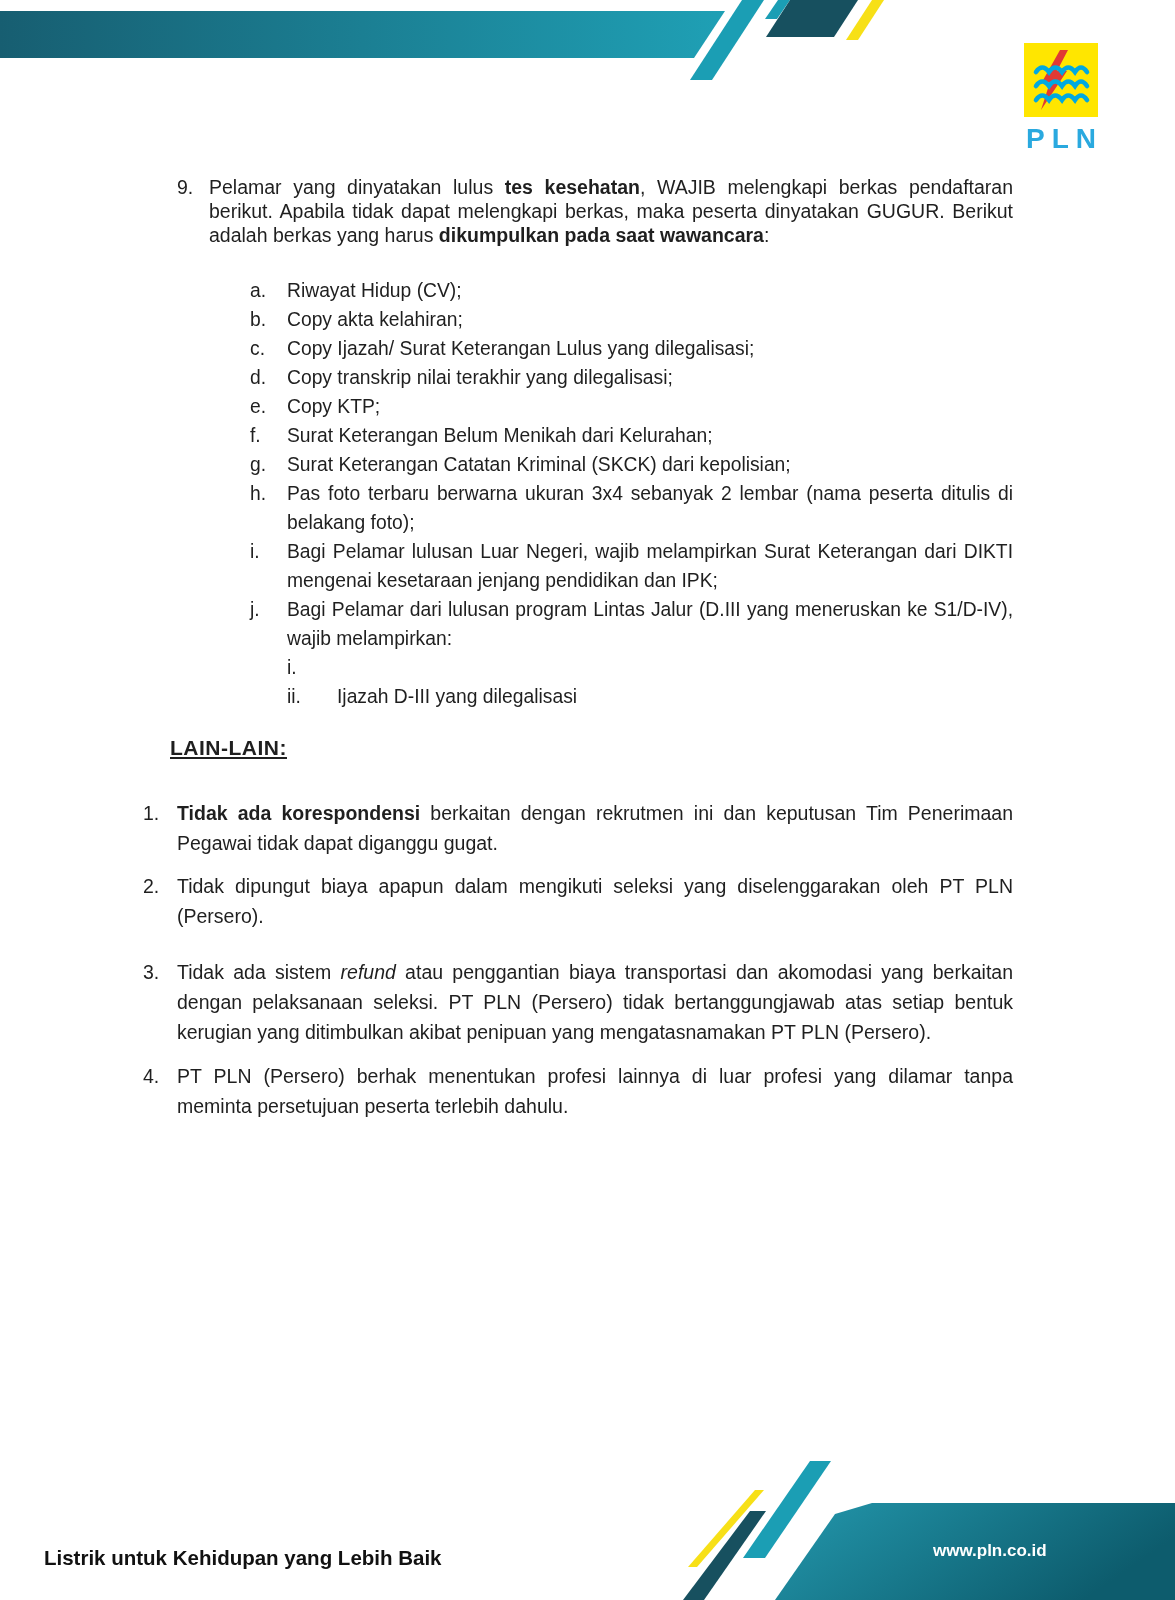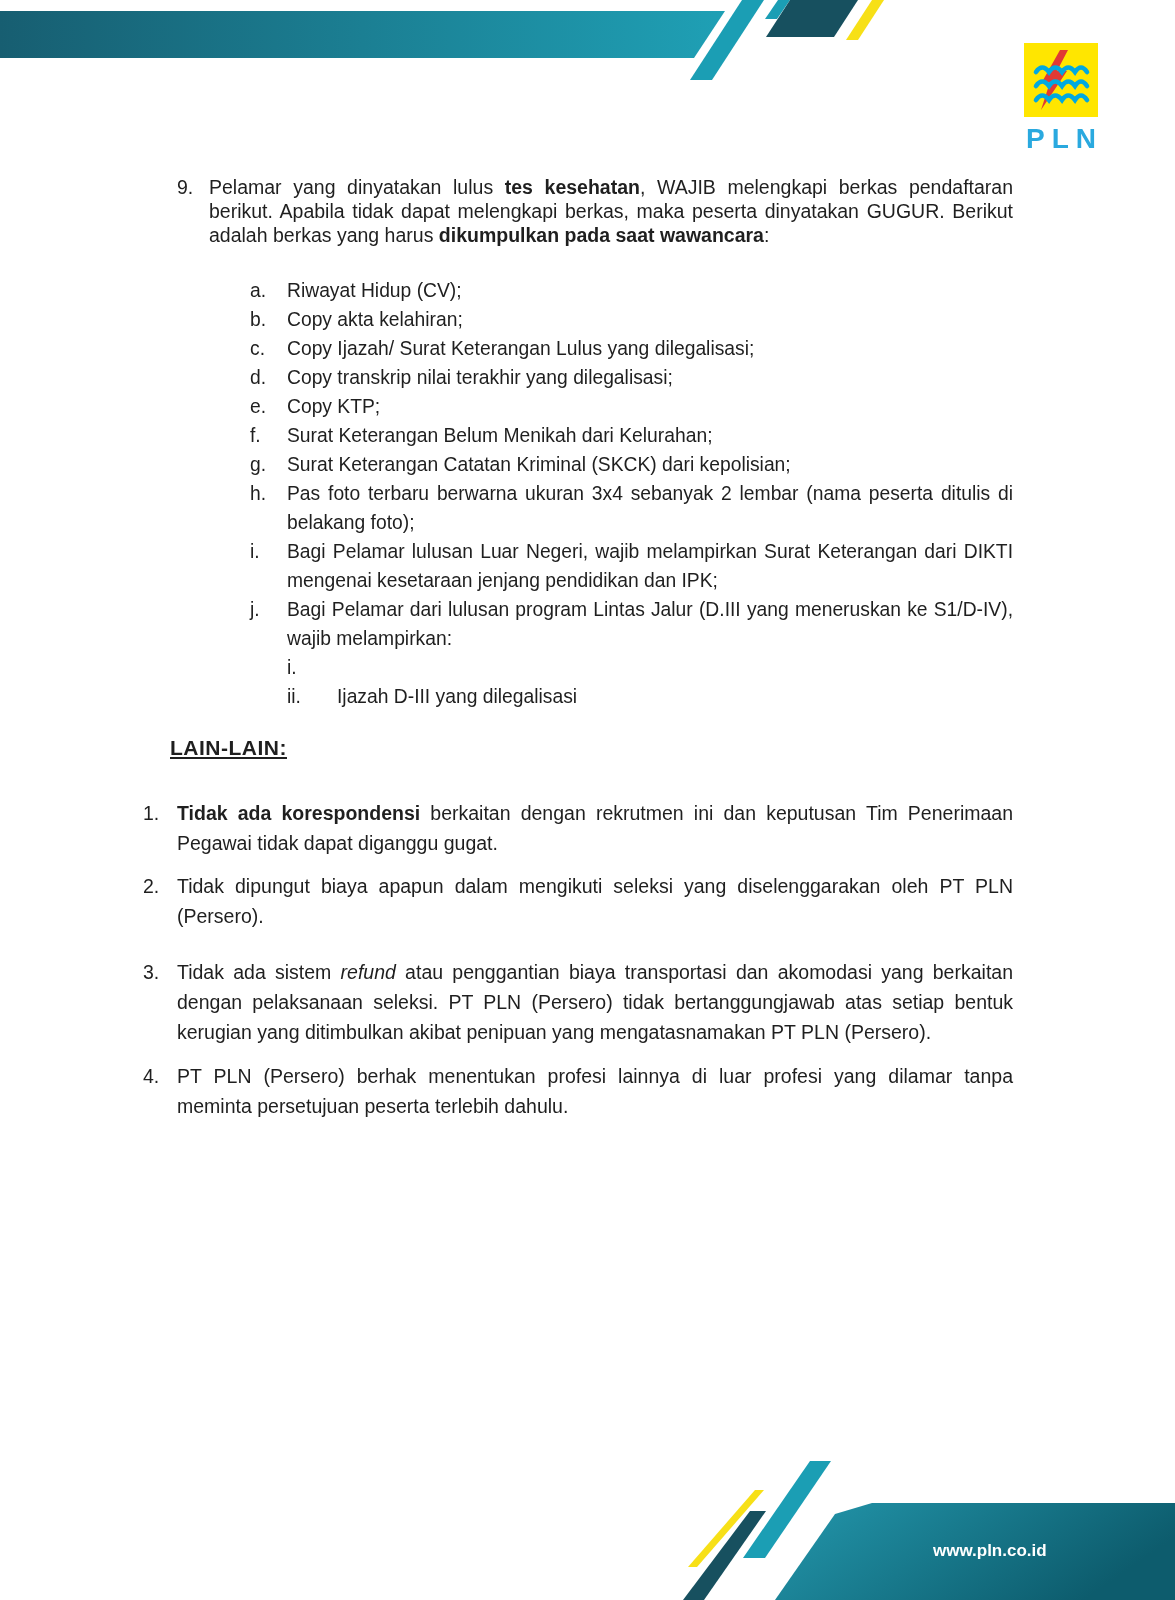--- a/index.html
+++ b/index.html
@@ -174,15 +174,16 @@
         <stop offset="0" stop-color="#2397ac"></stop>
         <stop offset="1" stop-color="#0d5c6d"></stop>
       </linearGradient>
     </defs>
     <polygon points="755,90 764,90 697,167 688,167" fill="#f7e017"></polygon>
     <polygon points="750,111 766,111 704,200 683,200" fill="#17505f"></polygon>
     <polygon points="810,61 831,61 765,158 743,158" fill="#1b9eb4"></polygon>
     <polygon points="835,114 872,103 1175,103 1175,200 775,200" fill="url(#footGrad)"></polygon>
   </svg>
 
+  <div id="footer-tagline">Listrik untuk Kehidupan yang Lebih Baik</div>
   <div id="footer-website">www.pln.co.id</div>
 
 </div>
 
 </body></html>

